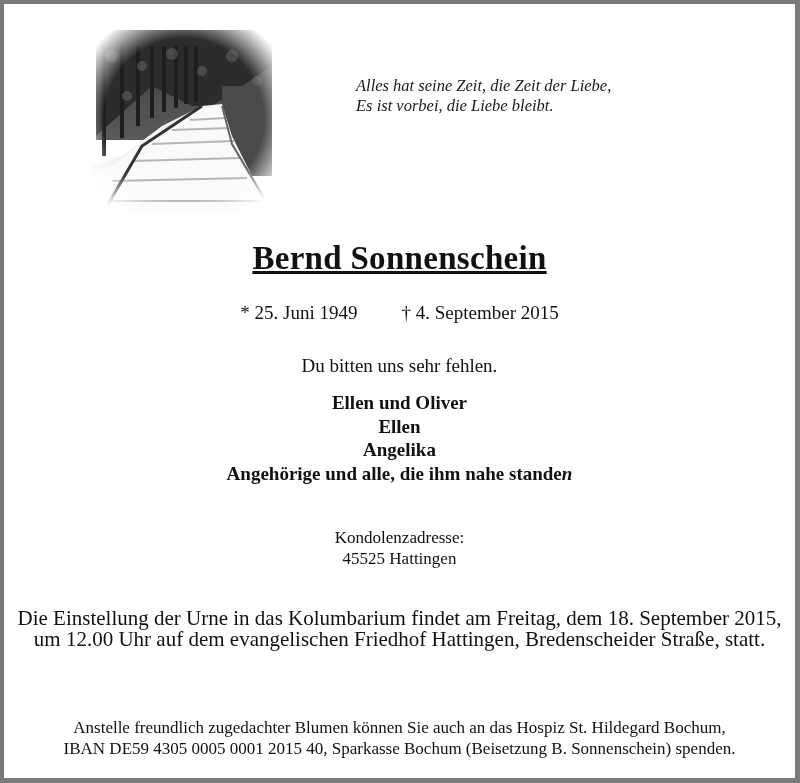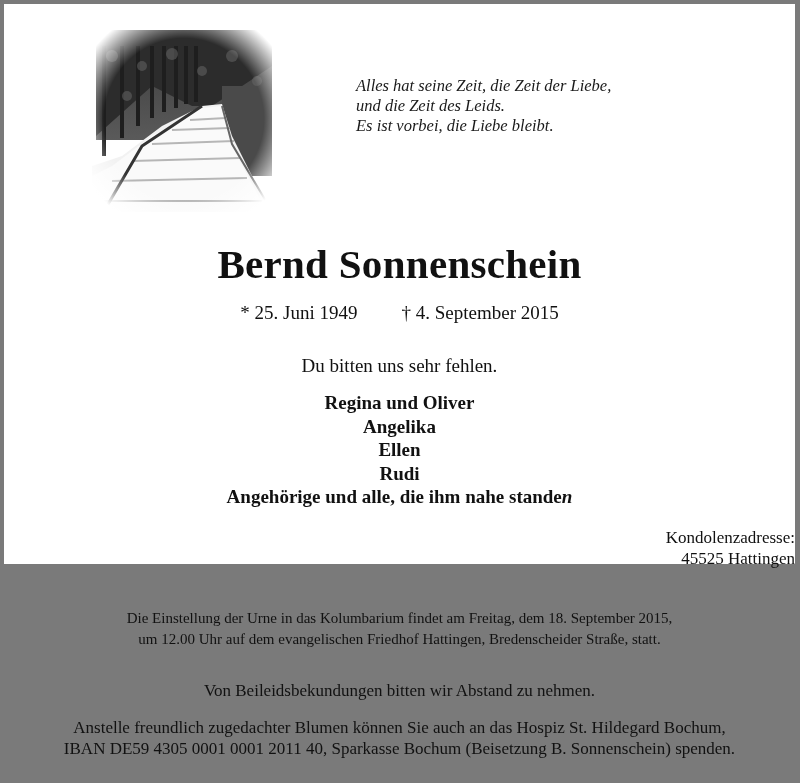--- a/index.html
+++ b/index.html
@@ -1,41 +1,41 @@
 <!DOCTYPE html>
 <html><head>
 <meta charset="utf-8">
 <style>
   html, body { margin: 0; padding: 0; }
   body { width: 800px; height: 783px; background: #7a7a7a; position: relative; overflow: hidden; }
   .card {
-    position: absolute; left: 4px; top: 4px; width: 791px; height: 560px;
+    position: absolute; left: 4px; top: 4px; width: 791px; height: 774px;
     background: #ffffff;
     font-family: "Liberation Serif", "DejaVu Serif", serif;
     color: #111;
   }
   .photo {
     position: absolute; left: 88px; top: 22px; width: 184px; height: 186px;
     overflow: hidden;
   }
   .photo svg { display: block; }
   .poem {
     position: absolute; left: 352px; top: 72px;
     font-style: italic; font-size: 16.5px; line-height: 20px; color: #1a1a1a;
   }
   .poem div { white-space: nowrap; }
   .center { position: absolute; left: 0; width: 791px; text-align: center; white-space: nowrap; }
-  .name { top: 236px; font-size: 41px; font-weight: bold; letter-spacing: 0.3px; }
+  .name { top: 236px; font-size: 33px; font-weight: bold; letter-spacing: 0.3px; text-decoration: underline; }
   .dates { top: 298px; font-size: 19px; }
   .dates span + span { margin-left: 44px; }
   .miss { top: 351px; font-size: 19px; }
   .family { top: 387px; font-size: 19px; font-weight: bold; line-height: 23.5px; }
   .family i { font-style: italic; }
-  .addr { top: 524px; font-size: 17px; line-height: 20.5px; text-align: right; }
-  .ceremony { top: 604px; font-size: 15px; line-height: 21px; }
+  .addr { top: 524px; font-size: 17px; line-height: 20.5px; }
+  .ceremony { top: 604px; font-size: 21px; line-height: 21px; }
   .noc { top: 677px; font-size: 17px; }
   .donate { top: 713px; font-size: 17px; line-height: 21px; }
 </style>
 </head>
 <body>
 
 <div class="card">
 
   <div class="photo">
     <svg width="184" height="186" viewBox="0 0 184 186">
@@ -88,50 +88,47 @@
         <line x1="98" y1="94" x2="134" y2="92"></line>
       </g>
       <path d="M15 180 L50 120 L110 80" stroke="#333" stroke-width="3" fill="none"></path>
       <path d="M130 80 L140 118 L178 182" stroke="#666" stroke-width="2" fill="none"></path>
       <rect x="0" y="0" width="184" height="186" fill="url(#vig)"></rect>
     </svg>
   </div>
 
   <div class="poem">
     <div>Alles hat seine Zeit, die Zeit der Liebe,</div>
-    <div>und die Zeit des Leids.</div>
     <div>Es ist vorbei, die Liebe bleibt.</div>
   </div>
 
   <div class="center name">Bernd Sonnenschein</div>
 
   <div class="center dates">
     <span>* 25. Juni 1949</span><span>† 4. September 2015</span>
   </div>
 
   <div class="center miss">Du bitten uns sehr fehlen.</div>
 
   <div class="center family">
-    <div>Regina und Oliver</div>
+    <div>Ellen und Oliver</div>
+    <div>Ellen</div>
     <div>Angelika</div>
-    <div>Ellen</div>
-    <div>Rudi</div>
     <div><span>Angehörige und alle, die ihm nahe stande</span><i>n</i></div>
   </div>
 
   <div class="center addr">
     <div>Kondolenzadresse:</div>
     <div>45525 Hattingen</div>
   </div>
 
   <div class="center ceremony">
     <div>Die Einstellung der Urne in das Kolumbarium findet am Freitag, dem 18. September 2015,</div>
     <div>um 12.00 Uhr auf dem evangelischen Friedhof Hattingen, Bredenscheider Straße, statt.</div>
   </div>
 
-  <div class="center noc">Von Beileidsbekundungen bitten wir Abstand zu nehmen.</div>
 
   <div class="center donate">
     <div>Anstelle freundlich zugedachter Blumen können Sie auch an das Hospiz St. Hildegard Bochum,</div>
-    <div>IBAN DE59 4305 0001 0001 2011 40, Sparkasse Bochum (Beisetzung B. Sonnenschein) spenden.</div>
+    <div>IBAN DE59 4305 0005 0001 2015 40, Sparkasse Bochum (Beisetzung B. Sonnenschein) spenden.</div>
   </div>
 
 </div>
 
 </body></html>

